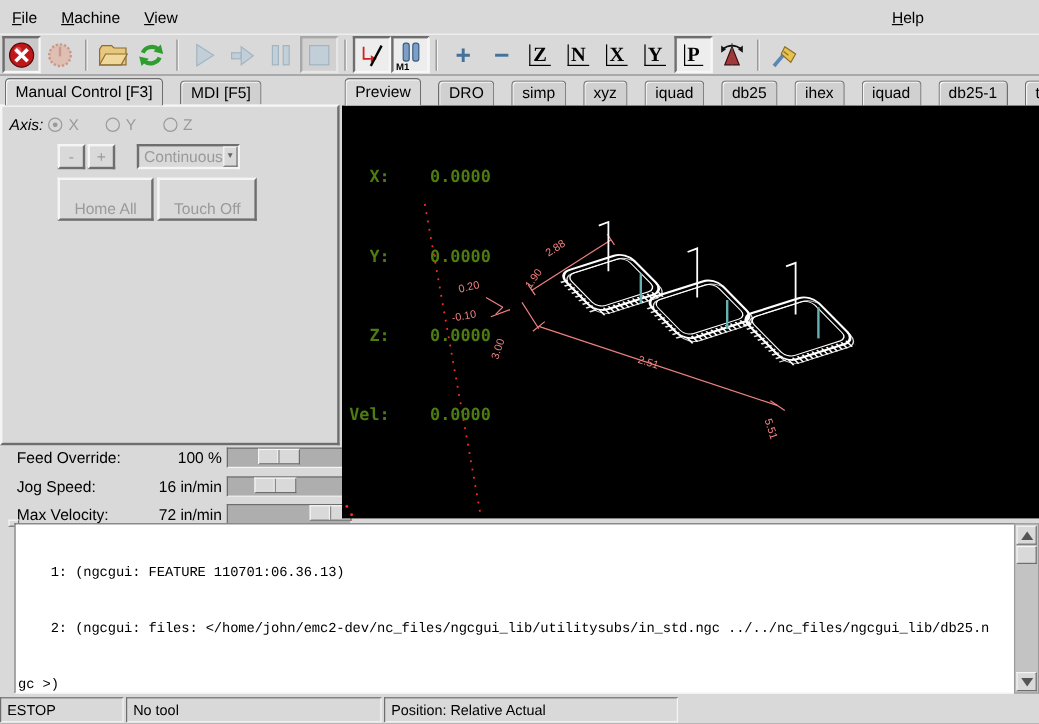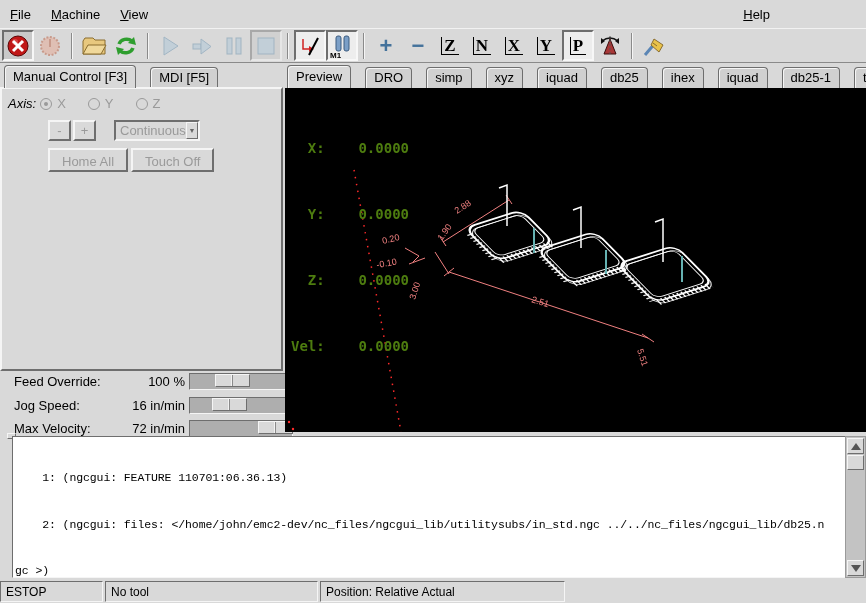--- a/index.html
+++ b/index.html
@@ -48,21 +48,21 @@
     border-radius:50%; background:#9a9a9a; }
   .jog-row { position:absolute; top:31px; left:46px; display:flex; align-items:center; }
   .small-btn { width:23px; height:21px; border:2px solid; border-color:#f5f5f5 #6e6e6e #6e6e6e #f5f5f5;
     background:#d9d9d9; color:#9a9a9a; font-size:13px; text-align:center; line-height:16px; margin-right:2px; }
   .combo { width:86px; height:21px; border:2px solid; border-color:#6e6e6e #f5f5f5 #f5f5f5 #6e6e6e;
     background:#d9d9d9; color:#9a9a9a; display:flex; align-items:center; margin-left:16px; }
   .combo-txt { flex:1; padding-left:4px; font-size:13px; }
   .combo-arrow { width:16px; height:17px; border:1px solid; border-color:#f5f5f5 #6e6e6e #6e6e6e #f5f5f5;
     font-size:7px; color:#666; display:flex; align-items:center; justify-content:center; }
   .homes-row { position:absolute; top:59px; left:46px; display:flex; }
-  .big-btn { height:24px; padding:4px 12px; border:2px solid; border-color:#f5f5f5 #6e6e6e #6e6e6e #f5f5f5;
+  .big-btn { height:24px; padding:16px 12px; border:2px solid; border-color:#f5f5f5 #6e6e6e #6e6e6e #f5f5f5;
     background:#d9d9d9; color:#9a9a9a; font-size:13px; margin-right:3px; }
 
   
   .slider-row { position:absolute; left:11px; width:264px; height:22px;padding-left:14px; }
   .sl-label { position:absolute; left:3px; top:3px; }
   .sl-value { position:absolute; left:0; width:174px; text-align:right; top:3px; }
   .trough { position:absolute; left:178px; top:2px; width:104px; height:17px;
     border:1px solid; border-color:#6e6e6e #f5f5f5 #f5f5f5 #6e6e6e; background:#aeaeae; }
   .shandle { position:absolute; top:0; width:35px; height:13px; background:#d9d9d9;
     border:1px solid; border-color:#f5f5f5 #6e6e6e #6e6e6e #f5f5f5; display:flex; }

